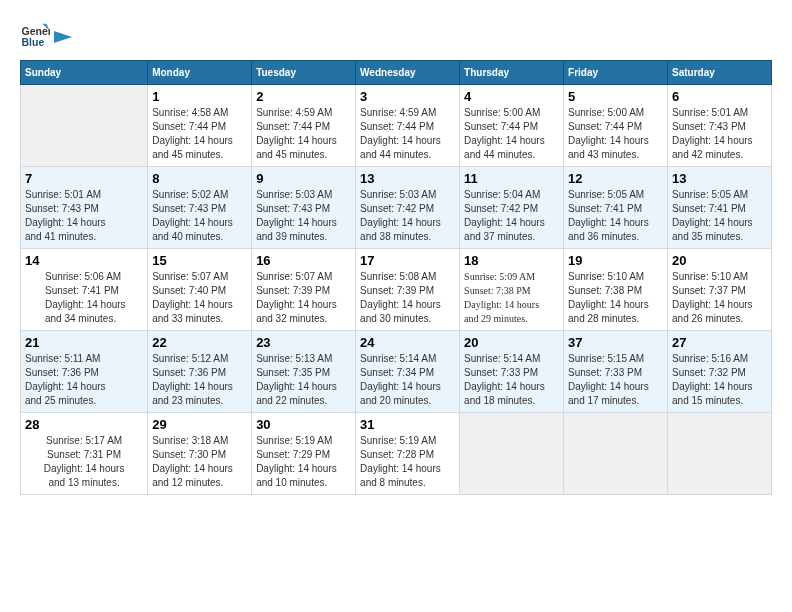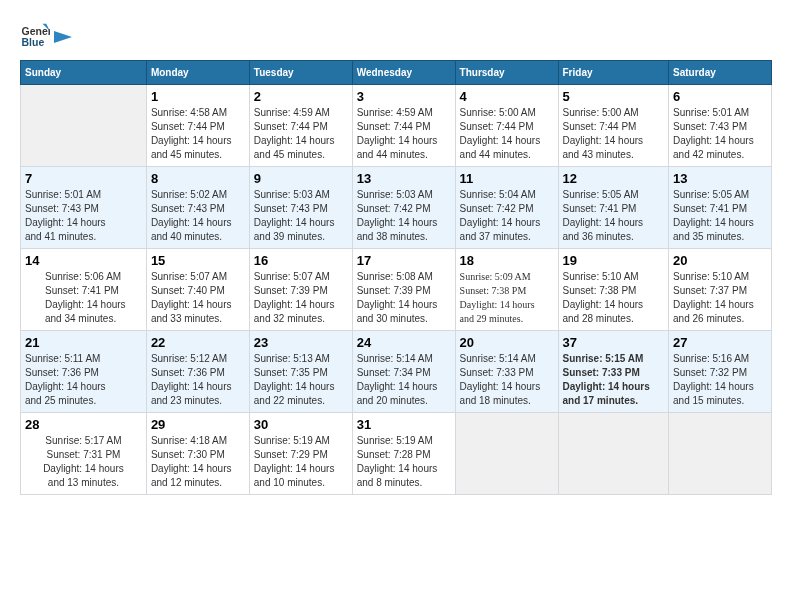--- a/index.html
+++ b/index.html
@@ -295,21 +295,21 @@
         </td>
         <td>
           <div class="day-number">20</div>
           <div class="day-info" style="white-space: pre-line;">Sunrise: 5:14 AM
 Sunset: 7:33 PM
 Daylight: 14 hours
 and 18 minutes.</div>
         </td>
         <td>
           <div class="day-number">37</div>
-          <div class="day-info" style="white-space: pre-line; font-weight: bold;">Sunrise: 5:15 AM
+          <div class="day-info" style="white-space: pre-line;">Sunrise: 5:15 AM
 Sunset: 7:33 PM
 Daylight: 14 hours
 and 17 minutes.</div>
         </td>
         <td>
           <div class="day-number">27</div>
           <div class="day-info" style="white-space: pre-line;">Sunrise: 5:16 AM
 Sunset: 7:32 PM
 Daylight: 14 hours
 and 15 minutes.</div>
@@ -318,21 +318,21 @@
       <tr>
         <td>
           <div class="day-number">28</div>
           <div class="day-info" style="white-space: pre-line; text-align: center;">Sunrise: 5:17 AM
 Sunset: 7:31 PM
 Daylight: 14 hours
 and 13 minutes.</div>
         </td>
         <td>
           <div class="day-number">29</div>
-          <div class="day-info" style="white-space: pre-line;">Sunrise: 4:18 AM
+          <div class="day-info" style="white-space: pre-line;">Sunrise: 3:18 AM
 Sunset: 7:30 PM
 Daylight: 14 hours
 and 12 minutes.</div>
         </td>
         <td>
           <div class="day-number">30</div>
           <div class="day-info" style="white-space: pre-line;">Sunrise: 5:19 AM
 Sunset: 7:29 PM
 Daylight: 14 hours
 and 10 minutes.</div>

